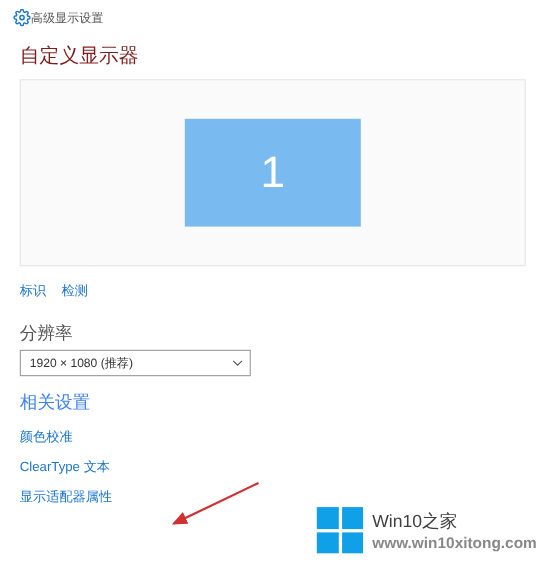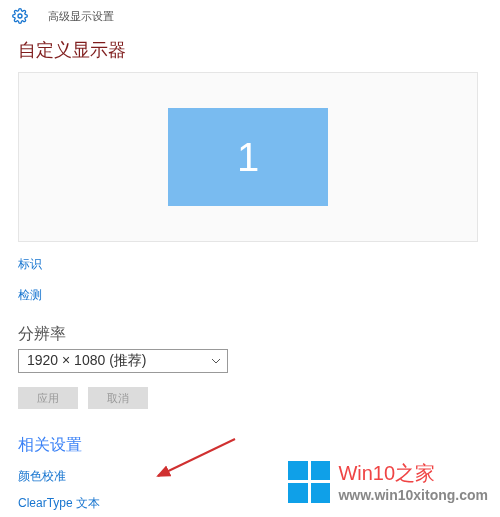--- a/index.html
+++ b/index.html
@@ -10,21 +10,21 @@
     font-family: "Microsoft YaHei", "Segoe UI", sans-serif;
     font-size: 12px;
     color: #333;
     position: relative;
     overflow: hidden;
   }
   .header {
     display: flex;
     align-items: center;
     padding: 8px 12px;
-    gap: 20px;
+    gap: 0;
   }
   .gear-icon svg { display: block; }
   .header-title { font-size: 11px; color: #555; }
   .content { padding: 6px 18px 0 18px; }
   h1.section-title {
     font-size: 18px;
     font-weight: 400;
     color: #7f1d1d;
     margin-bottom: 10px;
   }
@@ -46,42 +46,41 @@
     align-items: center;
     justify-content: center;
     color: #fff;
     font-size: 40px;
     font-weight: 300;
   }
   .link-row {
     display: flex;
     gap: 14px;
     margin-bottom: 20px;
-    flex-direction: column;
   }
   .link {
     color: #1976d0;
     font-size: 12px;
     cursor: pointer;
   }
   .field-label {
     font-size: 16px;
     color: #555;
     margin-bottom: 4px;
   }
   .select-box {
     width: 210px;
     height: 24px;
     border: 1px solid #999;
     background: #fff;
     display: flex;
     align-items: center;
     justify-content: space-between;
     padding: 0 6px 0 8px;
-    font-size: 14px;
+    font-size: 11px;
     color: #333;
     cursor: pointer;
     margin-bottom: 14px;
   }
   .chevron svg { display: block; }
   .btn-row { display: flex; gap: 10px; margin-bottom: 26px; }
   .btn {
     width: 60px;
     height: 22px;
     background: #dcdcdc;
@@ -120,21 +119,21 @@
   .win-logo {
     width: 42px;
     height: 42px;
     display: grid;
     grid-template-columns: 1fr 1fr;
     grid-template-rows: 1fr 1fr;
     gap: 3px;
   }
   .win-logo > div { background: #0fa0e8; }
   .wm-text { display: flex; flex-direction: column; }
-  .wm-title { font-size: 20px; color: #ef4444; font-weight: 400; }
+  .wm-title { font-size: 16px; color: #404040; font-weight: 400; }
   .wm-url { font-size: 14px; color: #888; font-weight: bold; }
 </style>
 </head>
 <body>
 
 <div class="header">
   <span class="gear-icon">
     <svg width="16" height="16" viewBox="0 0 24 24" fill="none" stroke="#1976d0" stroke-width="2">
       <circle cx="12" cy="12" r="3"></circle>
       <path d="M19.4 15a1.7 1.7 0 0 0 .34 1.87l.06.06a2 2 0 1 1-2.83 2.83l-.06-.06a1.7 1.7 0 0 0-1.87-.34 1.7 1.7 0 0 0-1.03 1.56V21a2 2 0 1 1-4 0v-.09a1.7 1.7 0 0 0-1.11-1.56 1.7 1.7 0 0 0-1.87.34l-.06.06a2 2 0 1 1-2.83-2.83l.06-.06a1.7 1.7 0 0 0 .34-1.87 1.7 1.7 0 0 0-1.56-1.03H3a2 2 0 1 1 0-4h.09a1.7 1.7 0 0 0 1.56-1.11 1.7 1.7 0 0 0-.34-1.87l-.06-.06a2 2 0 1 1 2.83-2.83l.06.06a1.7 1.7 0 0 0 1.87.34H9a1.7 1.7 0 0 0 1.03-1.56V3a2 2 0 1 1 4 0v.09a1.7 1.7 0 0 0 1.03 1.56 1.7 1.7 0 0 0 1.87-.34l.06-.06a2 2 0 1 1 2.83 2.83l-.06.06a1.7 1.7 0 0 0-.34 1.87V9a1.7 1.7 0 0 0 1.56 1.03H21a2 2 0 1 1 0 4h-.09a1.7 1.7 0 0 0-1.56 1.03z"></path>
@@ -161,24 +160,20 @@
   <div class="field-label">分辨率</div>
   <div class="select-box">
     <span>1920 × 1080 (推荐)</span>
     <span class="chevron">
       <svg width="10" height="10" viewBox="0 0 10 10">
           <path d="M1 3 L5 7 L9 3" stroke="#555" stroke-width="1" fill="none"></path>
         </svg>
     </span>
   </div>
 
-  <div class="btn-row">
-    <button class="btn">应用</button>
-    <button class="btn">取消</button>
-  </div>
 
   <h2 class="related-title">相关设置</h2>
 
   <div class="related-links">
     <span class="link">颜色校准</span>
     <span class="link">ClearType 文本</span>
     <span class="link">显示适配器属性</span>
   </div>
 
 </div>

